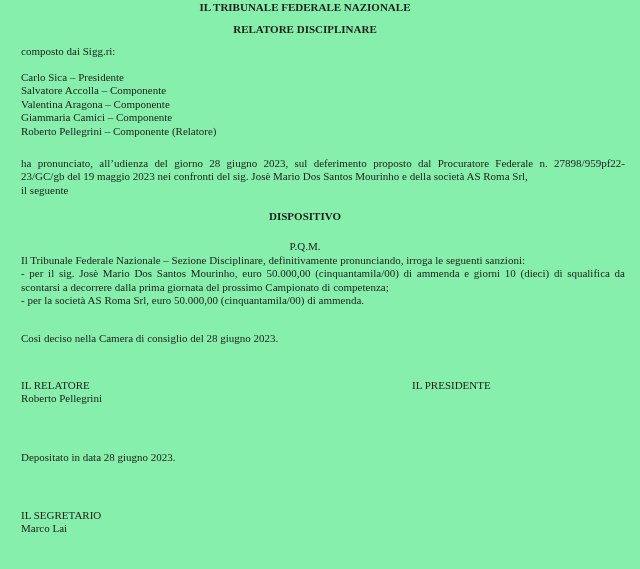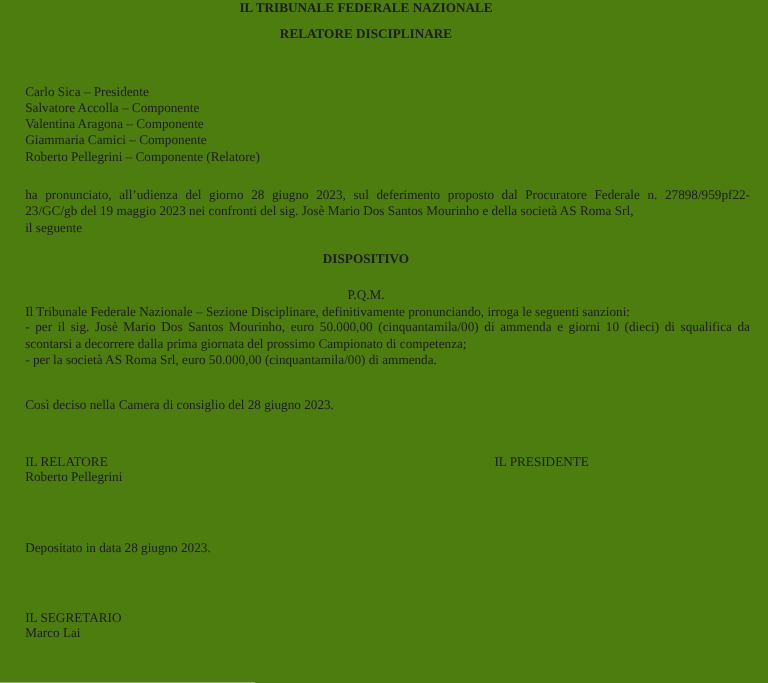--- a/index.html
+++ b/index.html
@@ -4,21 +4,21 @@
 <style>
   html, body {
     margin: 0;
     padding: 0;
     background: #ffffff;
   }
   .page {
     position: relative;
     width: 640px;
     height: 569px;
-    background: #4d7c0f;
+    background: #86efac;
     font-family: "Liberation Serif", "DejaVu Serif", serif;
     font-size: 11px;
     line-height: 13.4px;
     color: #1d1d1b;
     overflow: hidden;
   }
   .block {
     position: absolute;
     left: 21px;
     width: 604px;
@@ -41,20 +41,21 @@
 </style>
 </head>
 <body>
 
 <div class="page">
 
   <div class="block centered bold" style="top:1px;">IL TRIBUNALE FEDERALE NAZIONALE</div>
 
   <div class="block centered bold" style="top:23px;">RELATORE DISCIPLINARE</div>
 
+  <div class="block" style="top:45px;">composto dai Sigg.ri:</div>
 
   <div class="block" style="top:71px;">
       <div class="line">Carlo Sica – Presidente</div>
       <div class="line">Salvatore Accolla – Componente</div>
       <div class="line">Valentina Aragona – Componente</div>
       <div class="line">Giammaria Camici – Componente</div>
       <div class="line">Roberto Pellegrini – Componente (Relatore)</div>
     </div>
 
   <div class="block" style="top:157px;">

